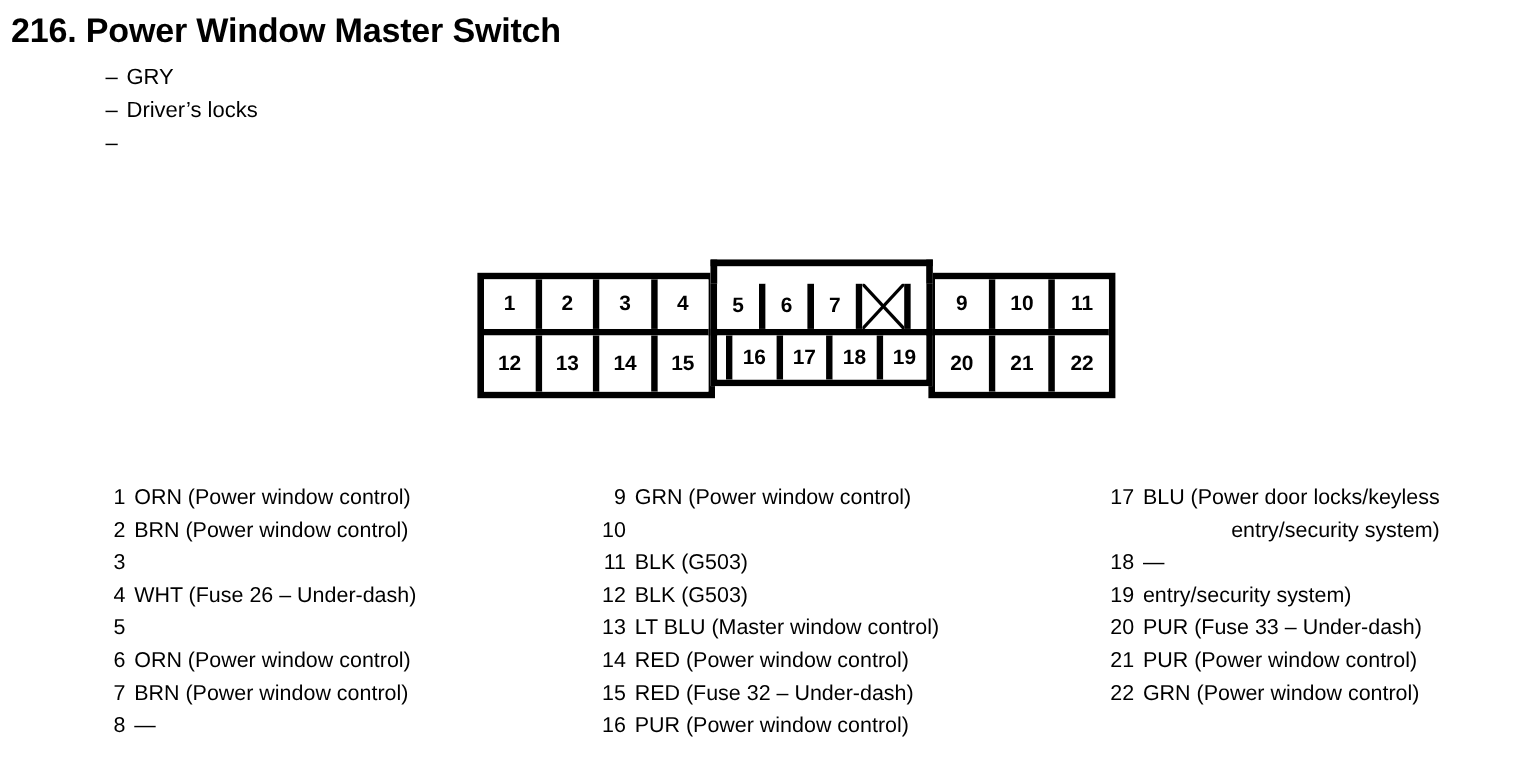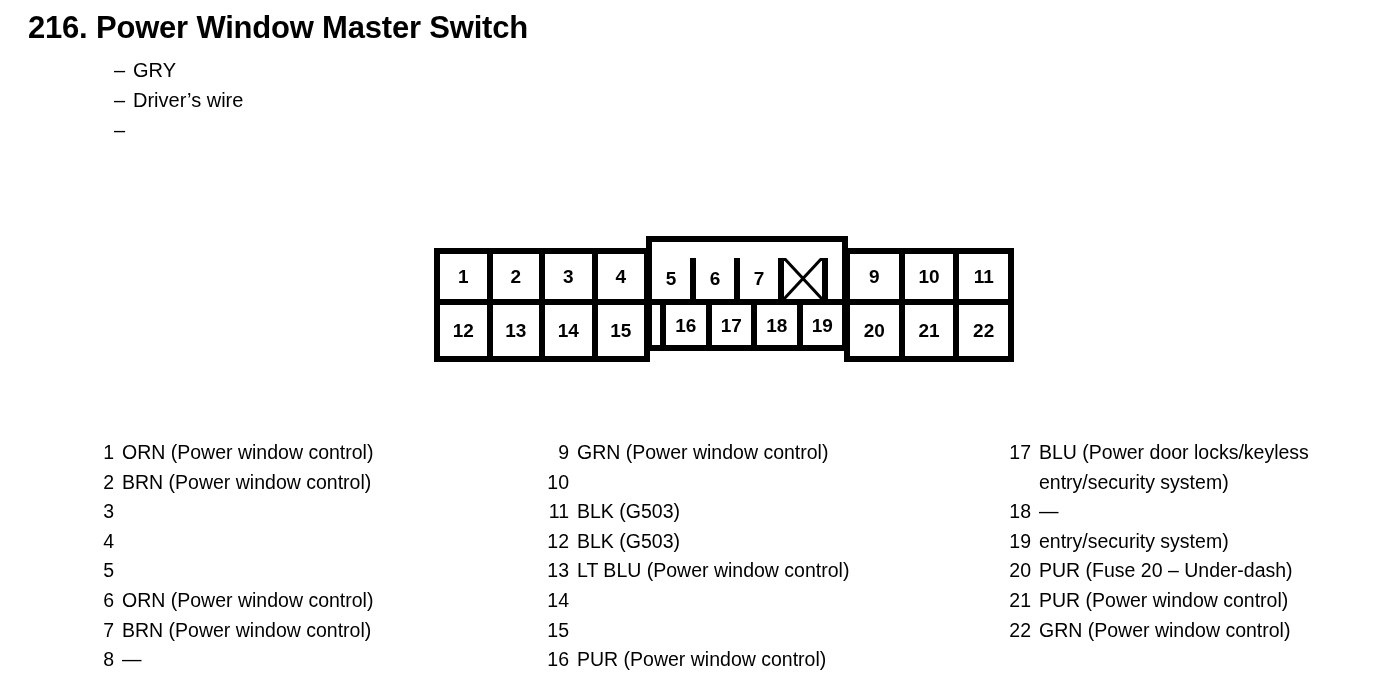--- a/index.html
+++ b/index.html
@@ -13,21 +13,21 @@
     height: 688px;
     position: relative;
     font-family: "Liberation Sans", sans-serif;
     color: #000000;
     overflow: hidden;
   }
 
   
   #header-block {
     position: absolute;
-    left: 28px;
+    left: 10px;
     top: 8px;
     width: 900px;
   }
   #page-title {
     font-size: 31px;
     font-weight: bold;
     letter-spacing: -0.2px;
     line-height: 40px;
     white-space: nowrap;
   }
@@ -140,35 +140,35 @@
     font-size: 19.5px;
     line-height: 29.6px;
     white-space: nowrap;
   }
   .pin-num {
     flex: 0 0 26px;
     text-align: right;
     padding-right: 8px;
   }
   .pin-desc { white-space: normal; }
-  .pin-desc .wrap-line { display: block; }
+  .pin-desc .wrap-line { display: block; text-align: right; }
 </style>
 </head>
 <body>
 
 <div id="header-block">
   <div id="page-title">216.  Power Window Master Switch</div>
   <div id="subtitle-list">
     <div class="subtitle-row">
       <span class="subtitle-dash">–</span>
       <span>GRY</span>
     </div>
     <div class="subtitle-row">
       <span class="subtitle-dash">–</span>
-      <span>Driver’s wire</span>
+      <span>Driver’s locks</span>
     </div>
     <div class="subtitle-row">
       <span class="subtitle-dash">–</span>
     </div>
   </div>
 </div>
 
 <div id="connector-diagram">
 
   <div class="conn-block" id="conn-block-left">
@@ -237,20 +237,21 @@
       </div>
     <div class="pin-entry">
         <span class="pin-num">2</span>
         <span class="pin-desc">BRN (Power window control)</span>
       </div>
     <div class="pin-entry">
         <span class="pin-num">3</span>
       </div>
     <div class="pin-entry">
         <span class="pin-num">4</span>
+        <span class="pin-desc">WHT (Fuse 26 – Under-dash)</span>
       </div>
     <div class="pin-entry">
         <span class="pin-num">5</span>
       </div>
     <div class="pin-entry">
         <span class="pin-num">6</span>
         <span class="pin-desc">ORN (Power window control)</span>
       </div>
     <div class="pin-entry">
         <span class="pin-num">7</span>
@@ -273,27 +274,29 @@
     <div class="pin-entry">
         <span class="pin-num">11</span>
         <span class="pin-desc">BLK (G503)</span>
       </div>
     <div class="pin-entry">
         <span class="pin-num">12</span>
         <span class="pin-desc">BLK (G503)</span>
       </div>
     <div class="pin-entry">
         <span class="pin-num">13</span>
-        <span class="pin-desc">LT BLU (Power window control)</span>
+        <span class="pin-desc">LT BLU (Master window control)</span>
       </div>
     <div class="pin-entry">
         <span class="pin-num">14</span>
+        <span class="pin-desc">RED (Power window control)</span>
       </div>
     <div class="pin-entry">
         <span class="pin-num">15</span>
+        <span class="pin-desc">RED (Fuse 32 – Under-dash)</span>
       </div>
     <div class="pin-entry">
         <span class="pin-num">16</span>
         <span class="pin-desc">PUR (Power window control)</span>
       </div>
   </div>
 
   <div class="pin-column" id="pin-column-3">
     <div class="pin-entry">
       <span class="pin-num">17</span>
@@ -307,21 +310,21 @@
         <span class="pin-desc">—</span>
       </div>
     <div class="pin-entry">
       <span class="pin-num">19</span>
       <span class="pin-desc">
         <span class="wrap-line">entry/security system)</span>
       </span>
     </div>
     <div class="pin-entry">
         <span class="pin-num">20</span>
-        <span class="pin-desc">PUR (Fuse 20 – Under-dash)</span>
+        <span class="pin-desc">PUR (Fuse 33 – Under-dash)</span>
       </div>
     <div class="pin-entry">
         <span class="pin-num">21</span>
         <span class="pin-desc">PUR (Power window control)</span>
       </div>
     <div class="pin-entry">
         <span class="pin-num">22</span>
         <span class="pin-desc">GRN (Power window control)</span>
       </div>
   </div>

